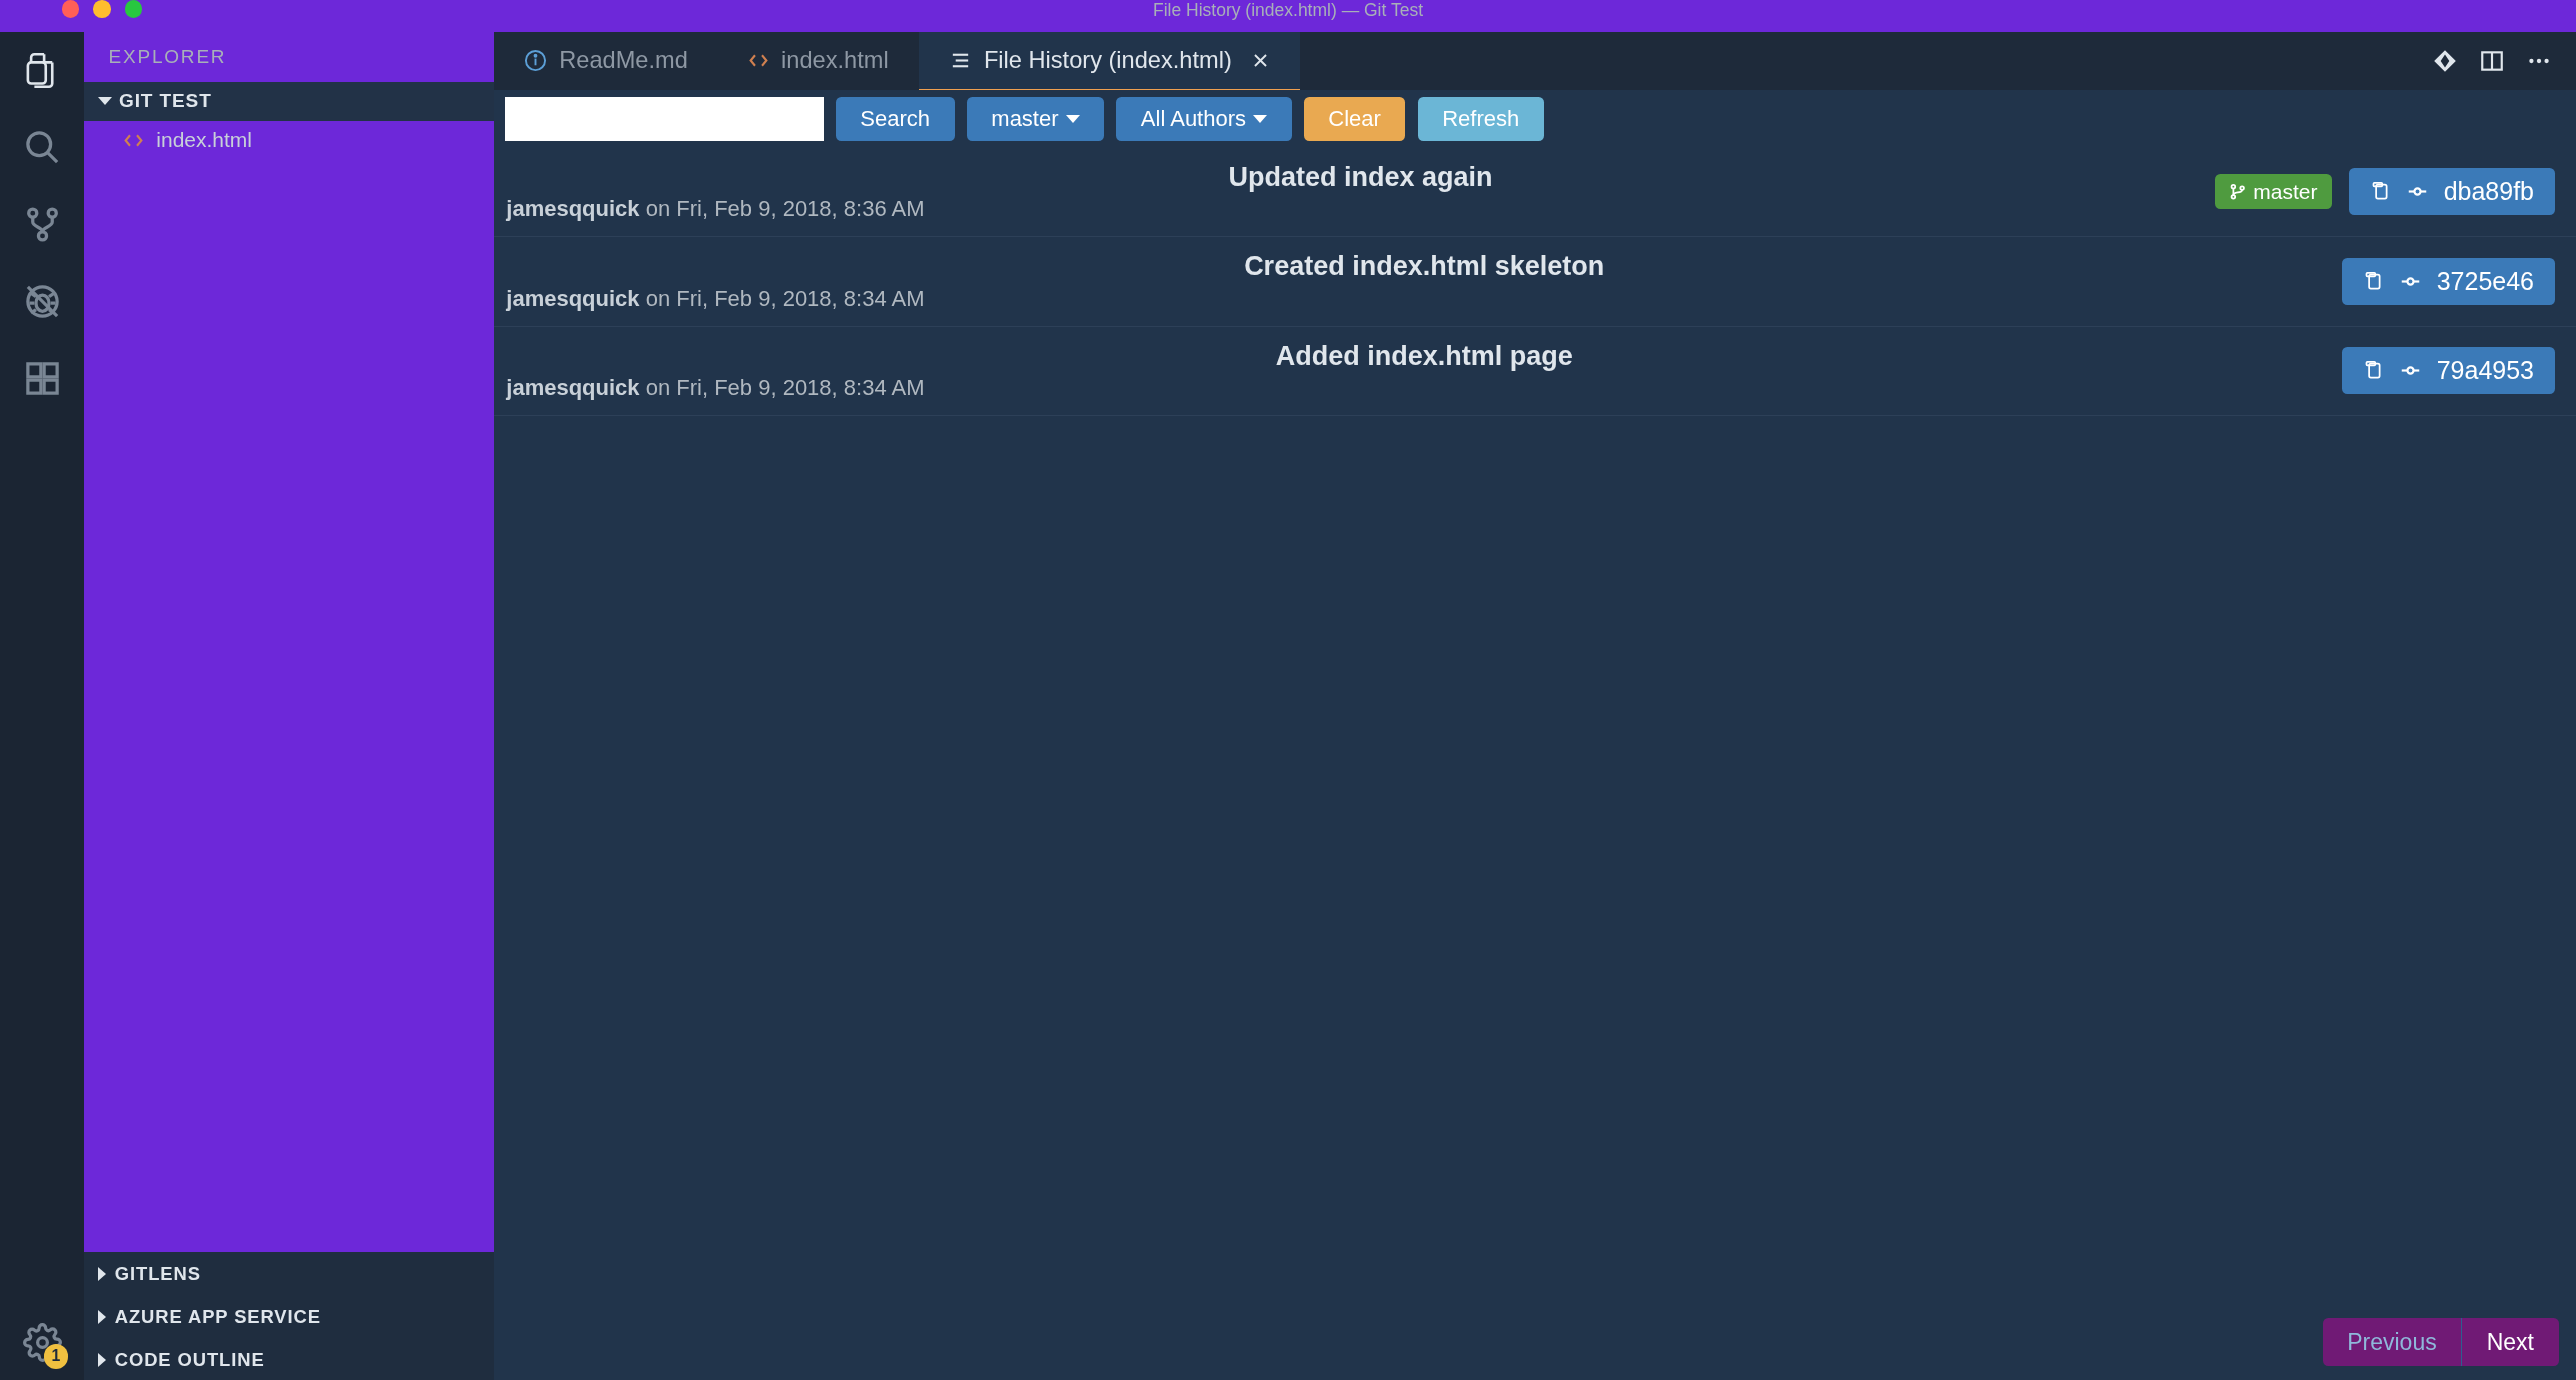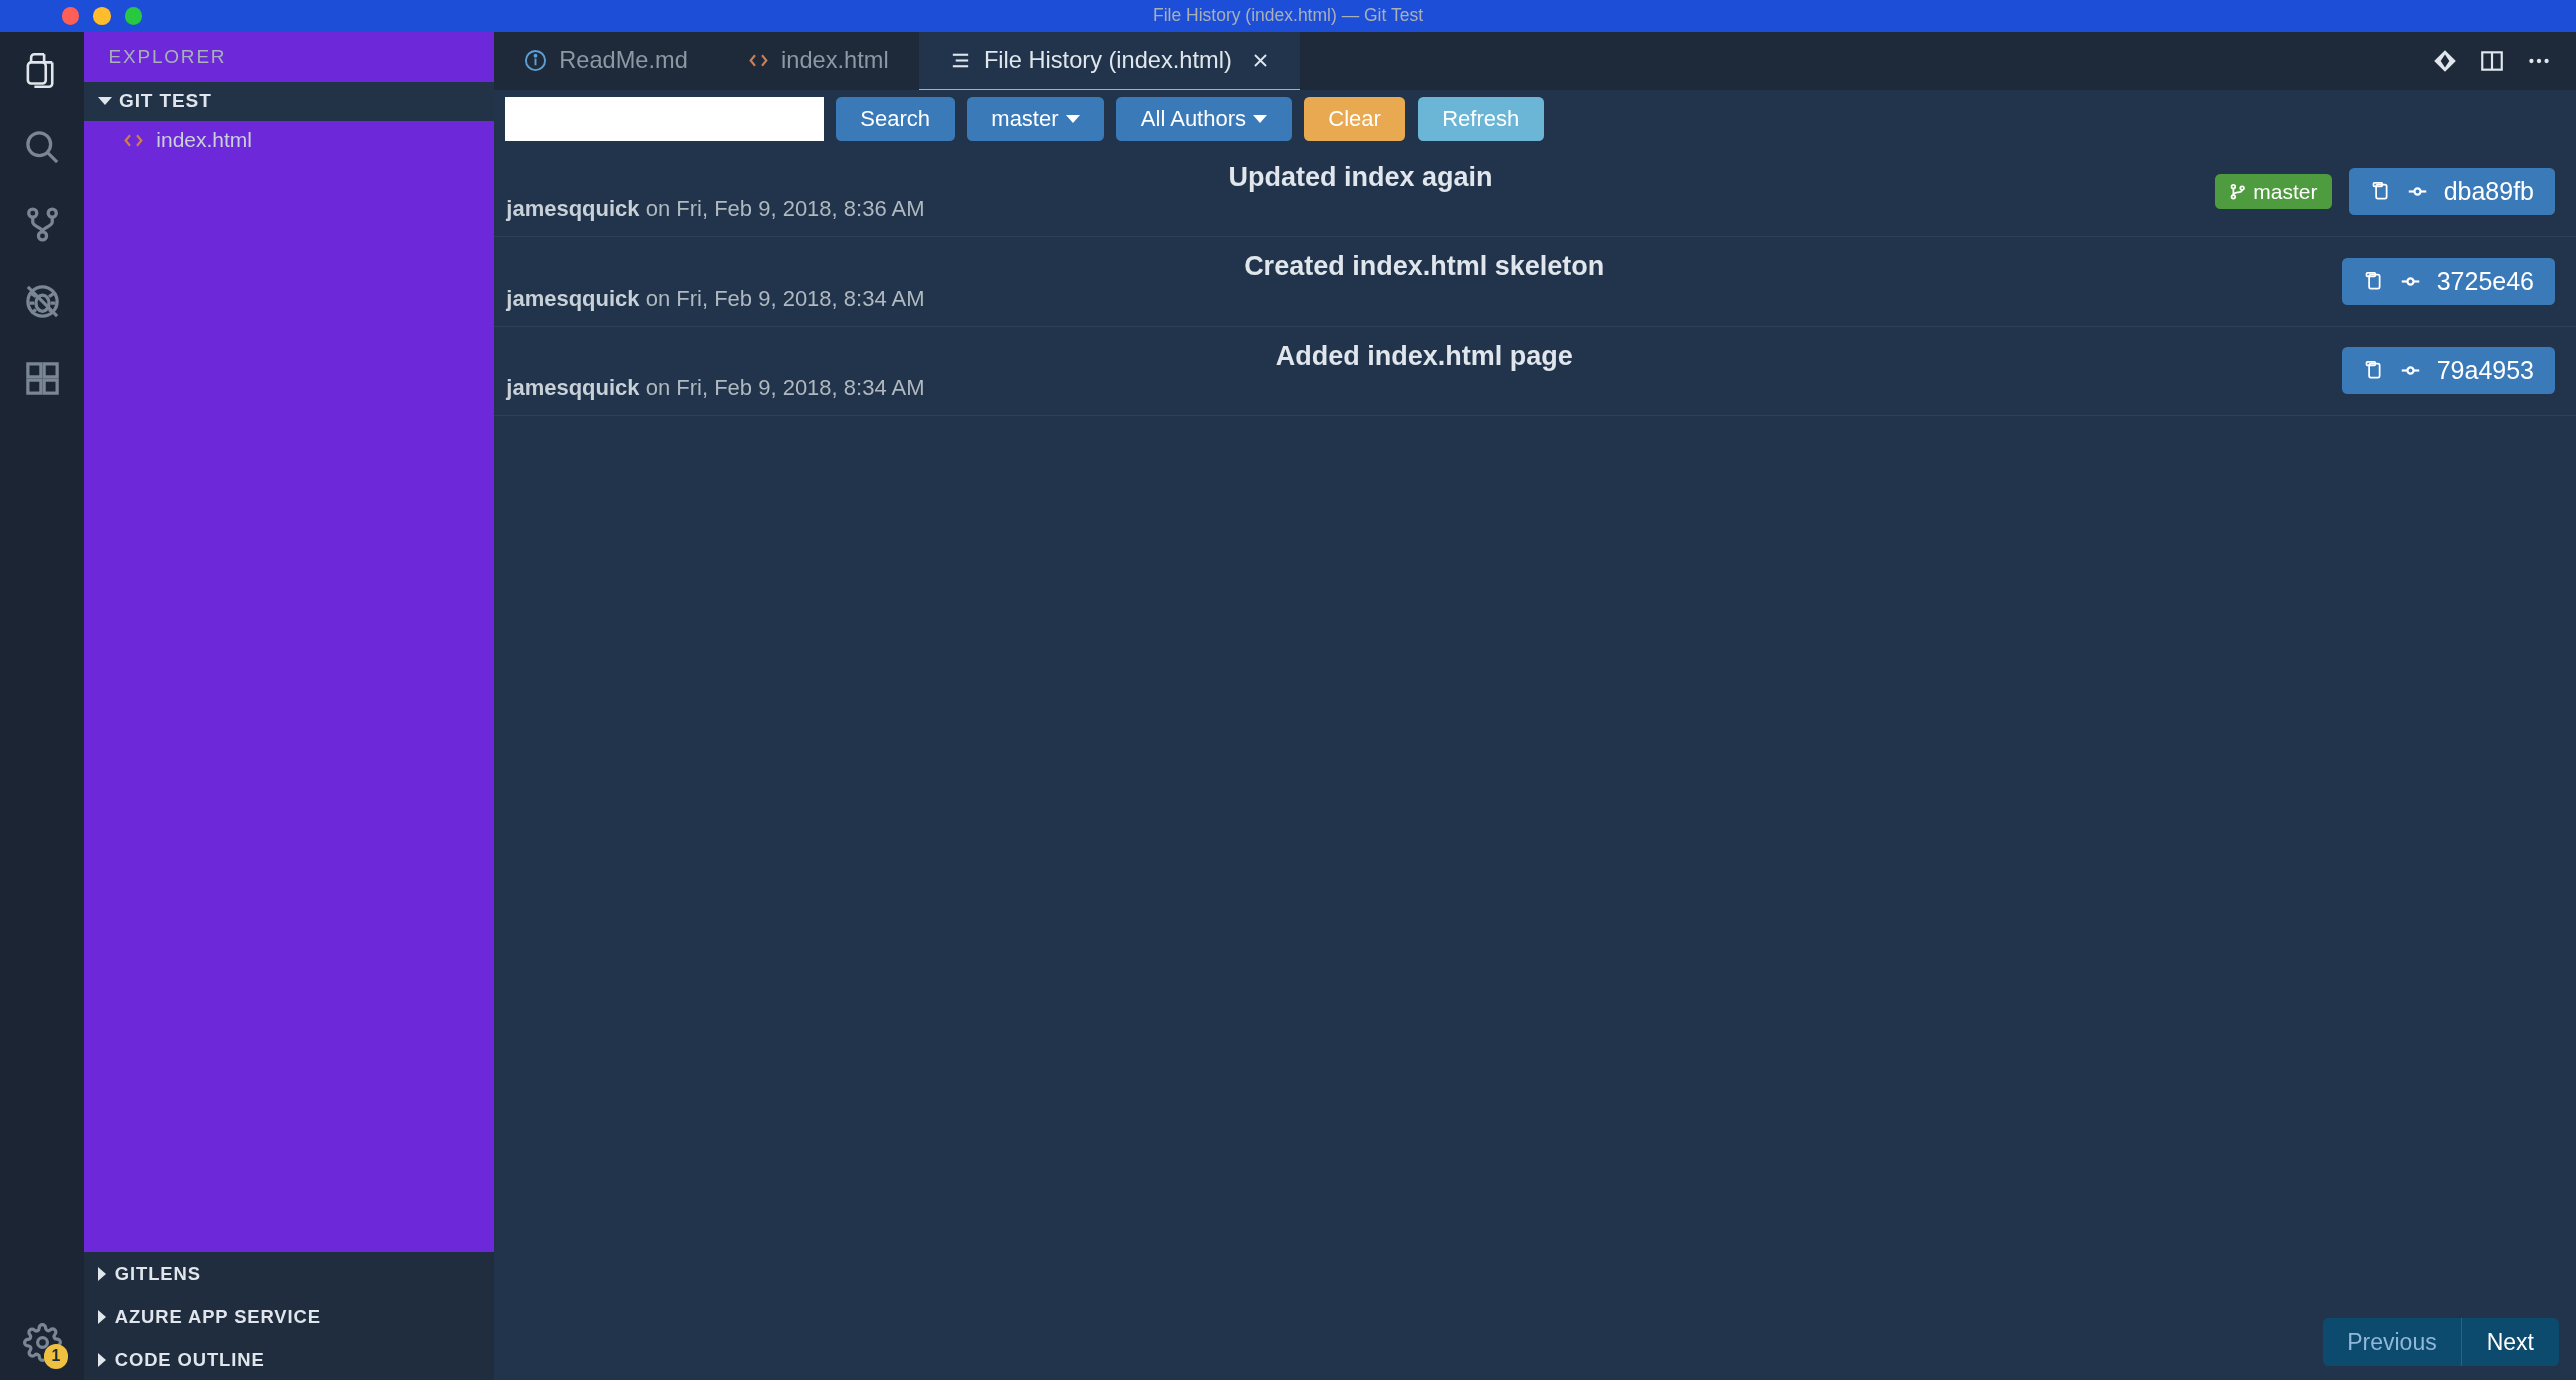--- a/index.html
+++ b/index.html
@@ -1,19 +1,19 @@
 <!DOCTYPE html>
 <html style="font-size:14px"><head>
 <meta charset="utf-8">
 <style>
   * { margin: 0; padding: 0; box-sizing: border-box; font-family: -apple-system, BlinkMacSystemFont, "Segoe UI", sans-serif; }
   body { background: #1e2a3a; color: #c8d0d8; width: 2576px; height: 1381px; overflow: hidden; font-size: 21px; }
 
   
-  .titlebar { height: 31.5px; background: #1d4ed8; display: flex; align-items: center; position: relative; padding-left: 44px; }
+  .titlebar { height: 31.5px; background: #6d28d9; display: flex; position: relative; padding-left: 44px; }
   .traffic-lights { display: flex; gap: 14px; padding-left: 17.5px; }
   .tl { width: 17.5px; height: 17.5px; border-radius: 50%; }
   .tl.close { background: #ff5f57; }
   .tl.min { background: #ffbd2e; }
   .tl.max { background: #28c840; }
   .title-text { position: absolute; left: 50%; transform: translateX(-50%); font-size: 17.5px; color: #a8b0b8; }
 
   
   .layout { display: flex; height: calc(100% - 31.5px); }
 
@@ -54,21 +54,21 @@
   .commit-row { display: flex; align-items: center; padding: 14px 21px 14px 12.3px; border-bottom: 0.9px solid #2d4058; }
   .commit-col-left { flex: 1; }
   .commit-title { font-size: 27px; font-weight: bold; color: #e0e6ec; margin-bottom: 3.5px; text-align: center; }
   .commit-meta { font-size: 22px; color: #b0b8c0; }
   .commit-meta .author { font-weight: bold; color: #c8d0d8; }
   .branch-pill { background: #4f9b3f; color: #ffffff; padding: 5.3px 14px; border-radius: 5.3px; font-size: 21px; display: flex; align-items: center; gap: 7px; margin-right: 17.5px; }
   .hash-pill { background: #3b7ab8; color: #ffffff; padding: 8.8px 21px; border-radius: 5.3px; font-size: 25px; display: flex; align-items: center; gap: 15.8px; font-family: monospace; }
 
   
   .pager { position: absolute; bottom: 14px; right: 17.5px; display: flex; }
-  .pager-btn { background: #0c4a6e; color: #ffffff; padding: 10.5px 24.5px; font-size: 23px; cursor: pointer; }
+  .pager-btn { background: #701a75; color: #ffffff; padding: 10.5px 24.5px; font-size: 23px; cursor: pointer; }
   .pager-btn.prev { border-top-left-radius: 5.3px; border-bottom-left-radius: 5.3px; color: #8fb8da; border-right: 0.9px solid #2d5f8f; }
   .pager-btn.next { border-top-right-radius: 5.3px; border-bottom-right-radius: 5.3px; }
 
   .chevron { display: inline-block; width: 0; height: 0; }
   .chevron.down { border-left: 7px solid transparent; border-right: 7px solid transparent; border-top: 8.8px solid #e0e6ec; }
   .chevron.right { border-top: 7px solid transparent; border-bottom: 7px solid transparent; border-left: 8.8px solid #e0e6ec; }
   .caret-down-white { display: inline-block; width: 0; height: 0; border-left: 7px solid transparent; border-right: 7px solid transparent; border-top: 8.8px solid #ffffff; }
 
   svg { display: block; }
 </style>

